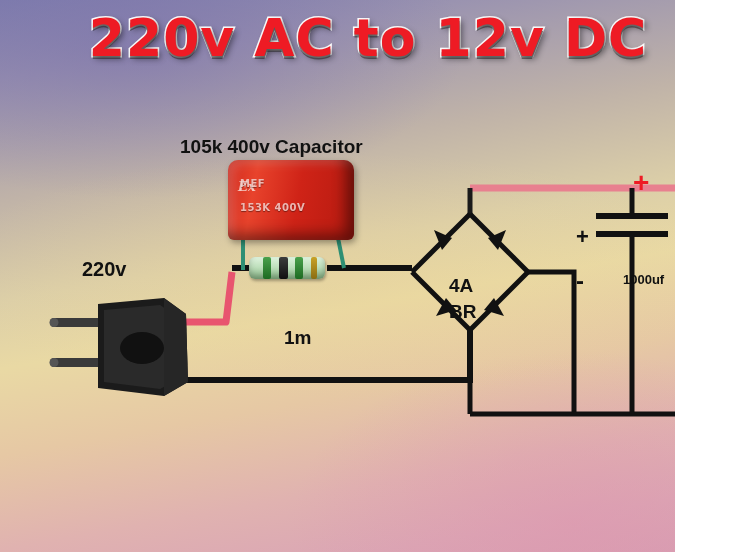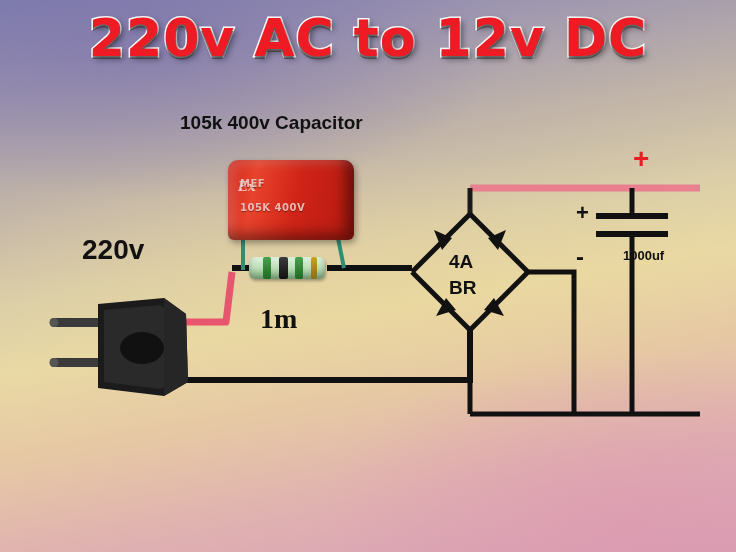--- a/index.html
+++ b/index.html
@@ -7,21 +7,21 @@
     padding: 0;
   }
   body {
     width: 736px;
     height: 552px;
     font-family: "Liberation Sans", sans-serif;
     overflow: hidden;
   }
   #stage {
     position: relative;
-    width: 736px;
+    width: 675px;
     height: 552px;
     background: linear-gradient(170deg, #7f7fae 0%, #9a93b0 12%, #c0b3a8 30%, #dccfa8 45%, #e9d9a4 55%, #e6c8a4 68%, #e0b2b0 82%, #dba7b4 92%, #d79fb2 100%);
     overflow: hidden;
   }
   
   #stage::before {
     content: "";
     position: absolute;
     inset: 0;
     background:
@@ -49,24 +49,25 @@
     z-index: 6;
     white-space: nowrap;
   }
   .lbl {
     position: absolute;
     color: #111;
     font-family: "Liberation Sans", sans-serif;
     font-weight: bold;
     z-index: 5;
     white-space: nowrap;
+    margin-top: 24px;
   }
   #lbl-cap     { left: 180px; top: 112px; font-size: 19px; }
-  #lbl-220v    { left: 82px;  top: 234px; font-size: 28px; }
-  #lbl-1m      { left: 260px; top: 303px; font-size: 28px; font-family: Liberation Serif, serif; }
+  #lbl-220v    { left: 82px;  top: 234px; font-size: 20px; }
+  #lbl-1m      { left: 284px; top: 303px; font-size: 19px; }
   #lbl-4a      { left: 449px; top: 251px; font-size: 19px; }
   #lbl-br      { left: 449px; top: 277px; font-size: 19px; }
   #lbl-1000uf  { left: 623px; top: 248px; font-size: 13px; }
   #lbl-plus-top{ left: 633px; top: 143px; font-size: 28px; color:#ee1b24; }
   #lbl-plus-cap{ left: 576px; top: 200px; font-size: 22px; }
   #lbl-minus-cap{ left: 576px; top: 243px; font-size: 24px; }
   #lbl-caption { left: 237px; top: 462px; font-size: 25px; }
 
   svg#circuit {
     position: absolute;
@@ -186,21 +187,21 @@
       <line x1="632" y1="188" x2="632" y2="216" stroke="#111" stroke-width="5"></line>
       <line x1="596" y1="216" x2="668" y2="216" stroke="#111" stroke-width="6"></line>
       <line x1="596" y1="234" x2="668" y2="234" stroke="#111" stroke-width="6"></line>
       <line x1="632" y1="234" x2="632" y2="414" stroke="#111" stroke-width="5"></line>
     </g>
   </svg>
 
   <div id="cap-body">
     <span id="cap-logo">Ex</span>
     <span class="cap-txt" id="cap-line1">MEF</span>
-    <span class="cap-txt" id="cap-line2">105K 400V</span>
+    <span class="cap-txt" id="cap-line2">153K 400V</span>
   </div>
 
   <div id="resistor">
     <span class="band band-a"></span>
     <span class="band band-b"></span>
     <span class="band band-c"></span>
     <span class="band band-d"></span>
   </div>
 
   <svg id="plug" viewBox="0 0 160 104">

